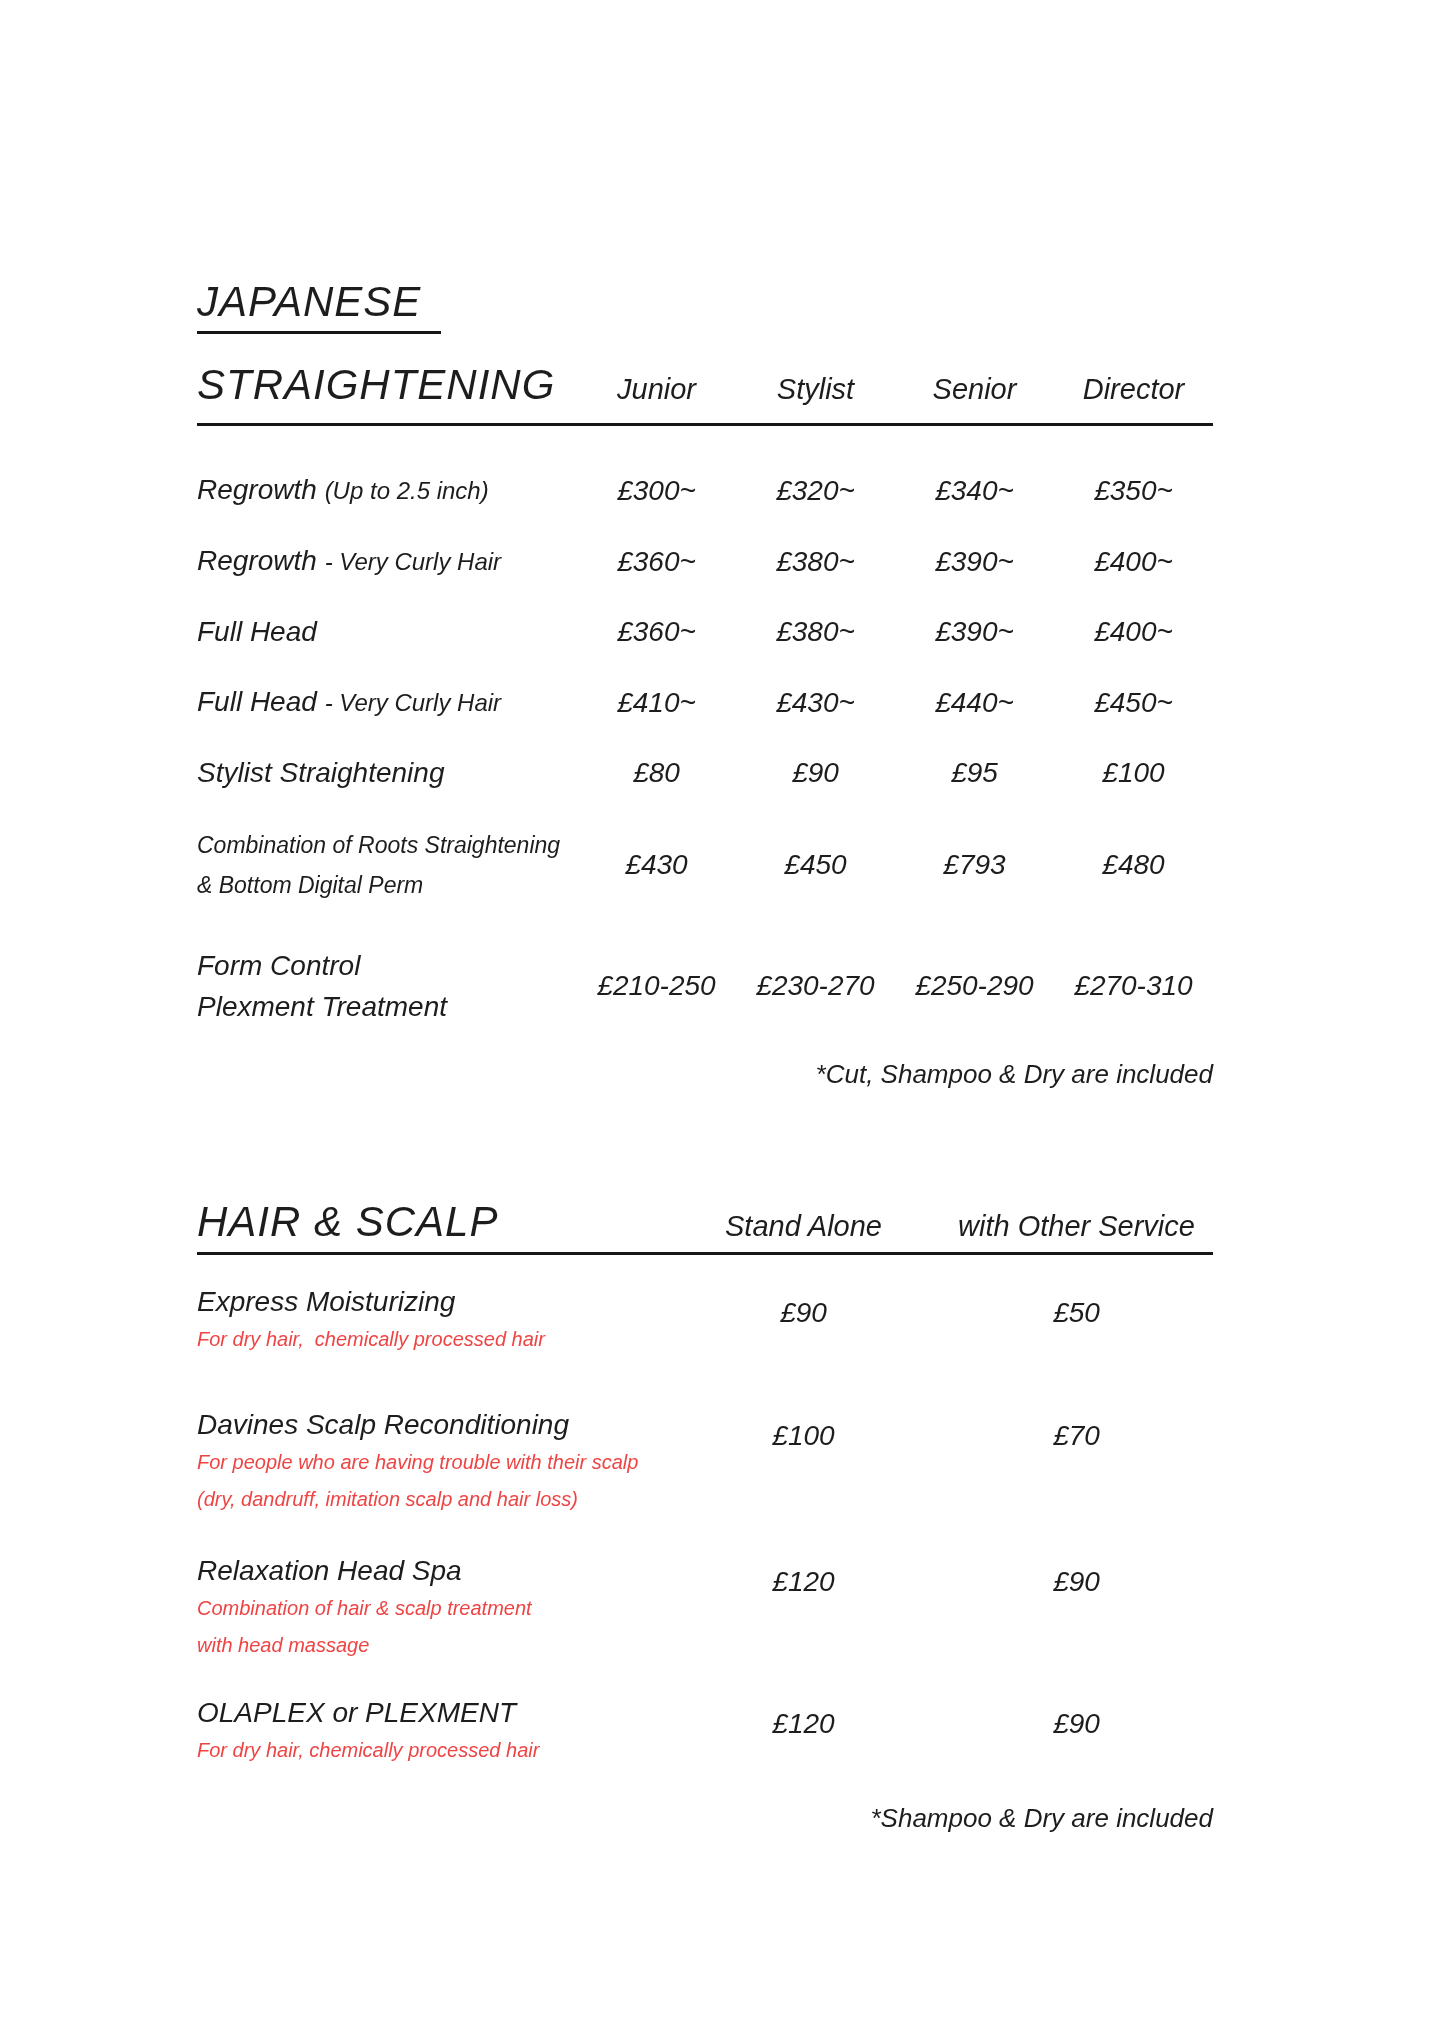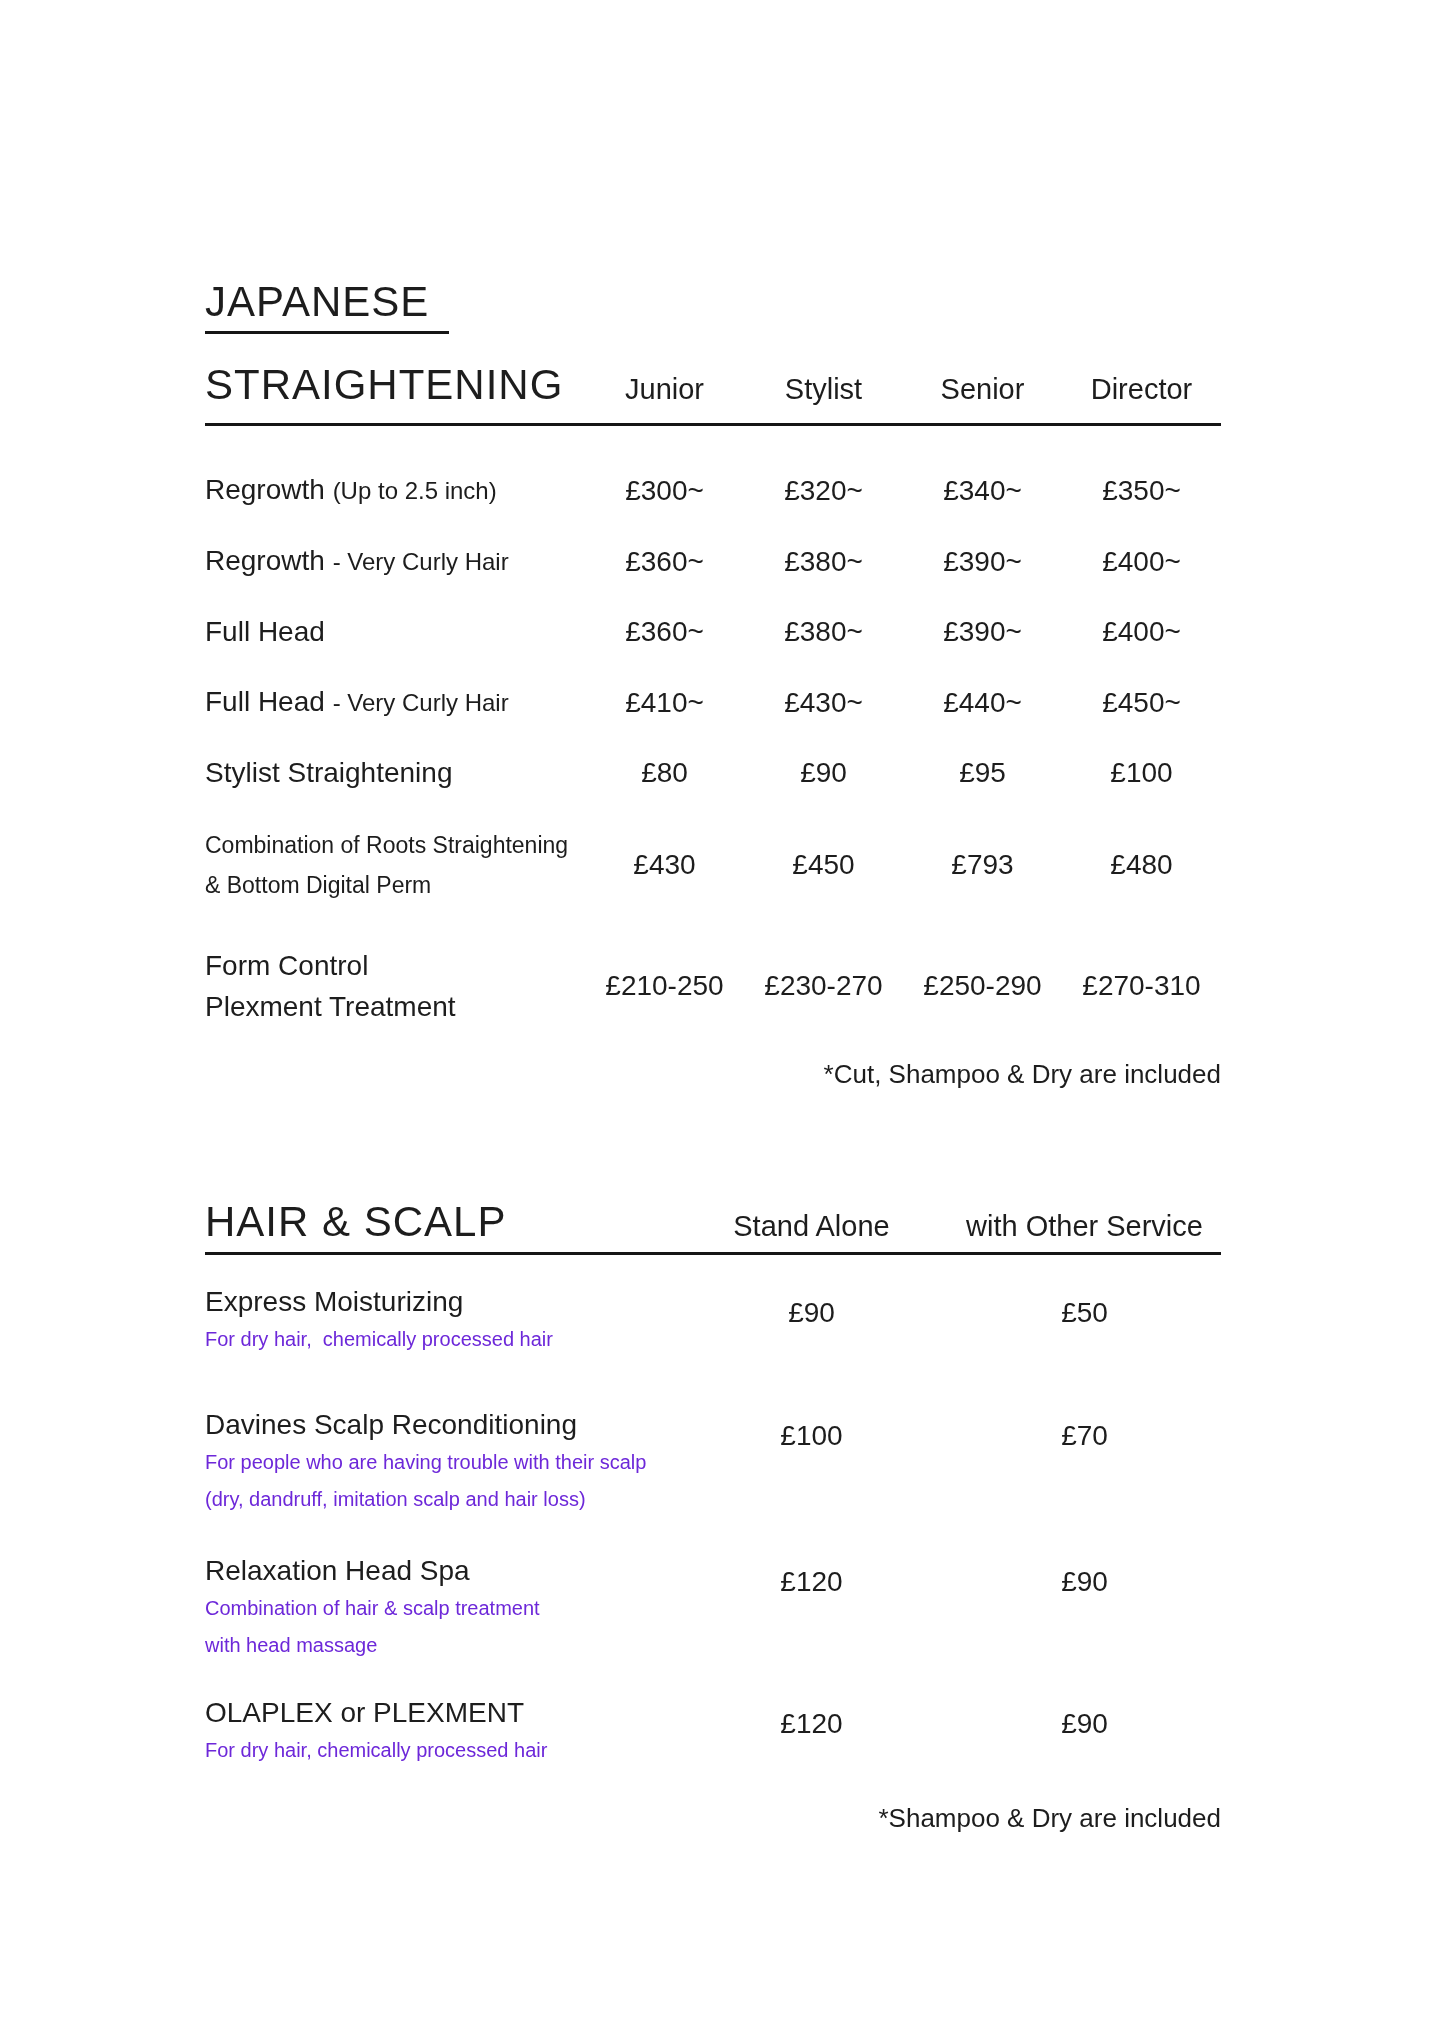--- a/index.html
+++ b/index.html
@@ -10,23 +10,24 @@
     width: 1440px;
     height: 2036px;
     position: relative;
     background: #ffffff;
     font-family: "Liberation Sans", sans-serif;
     color: #1d1d1d;
     overflow: hidden;
   }
   .content {
     position: absolute;
-    left: 205px;
+    left: 197px;
     top: 281px;
     width: 1016px;
+    font-style: italic;
   }
   
   .jp-title {
     display: inline-block;
     margin: 0;
     font-size: 42px;
     font-weight: 400;
     line-height: 1.0;
     letter-spacing: 1px;
     padding: 0 20px 8px 0;
@@ -91,21 +92,21 @@
   .svc-title {
     margin: 0 0 2px 0;
     font-size: 28px;
     font-weight: 400;
     line-height: 34px;
   }
   .svc-desc {
     margin: 0;
     font-size: 20px;
     line-height: 37px;
-    color: #6d28d9;
+    color: #ef4444;
     white-space: pre-wrap;
   }
   .mt-s2-r1 { margin-top: 30px; }
   .mt-s2-r2 { margin-top: 50px; }
   .mt-s2-r3 { margin-top: 36px; }
   .mt-s2-r4 { margin-top: 32px; }
   .footnote2 { margin-top: 34px; }
 </style>
 </head>
 <body>

